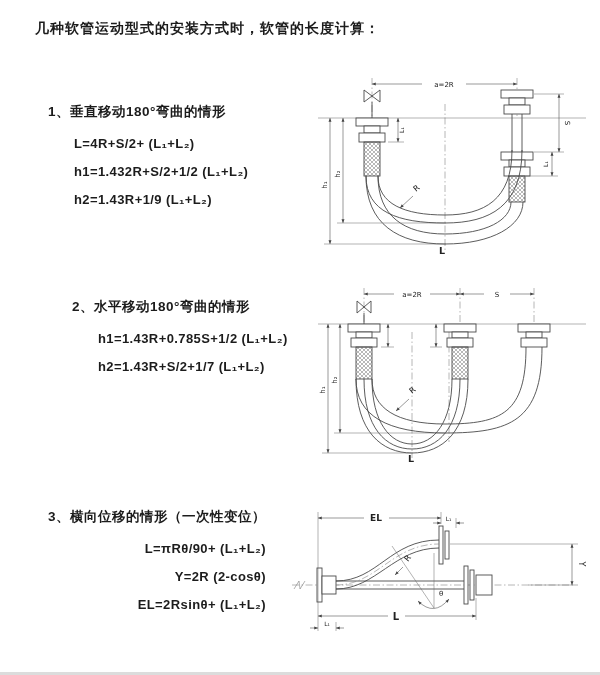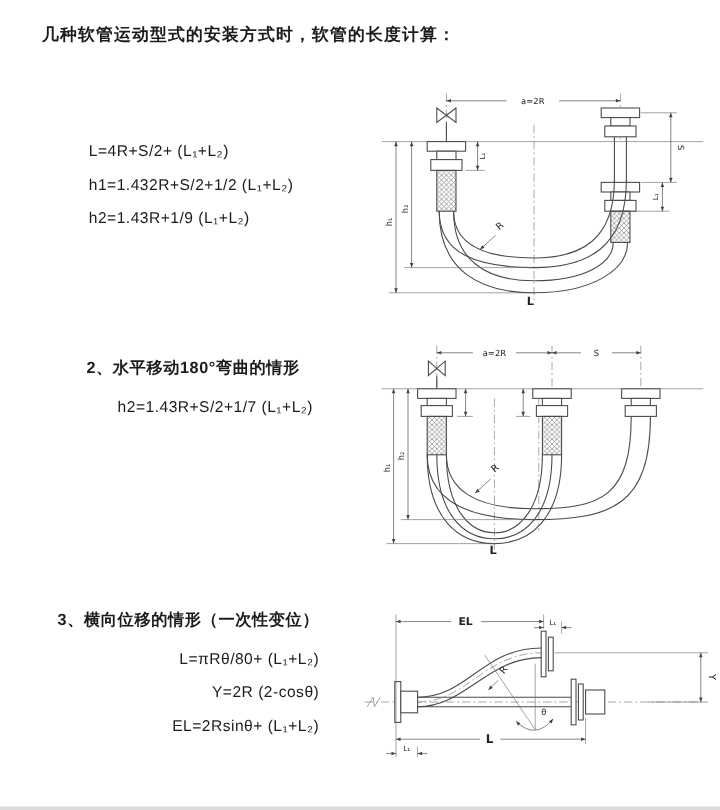--- a/index.html
+++ b/index.html
@@ -5,21 +5,21 @@
   html,body{margin:0;padding:0;background:#888;}
   .page{
     position:relative;width:562px;height:675px;background:#ffffff;
     font-family:"Liberation Sans","DejaVu Sans",sans-serif;color:#1c1c1c;
     overflow:hidden;margin:0 auto;padding-left:40px;
   }
   .doc-title{position:absolute;left:35px;top:20px;font-size:14px;font-weight:700;letter-spacing:1px;}
   .section{position:absolute;left:48px;}
   .sec-heading{font-size:13.5px;font-weight:700;letter-spacing:0.5px;}
   .formulas{margin:9px 0 0 26px;}
-  .formula{font-size:13px;font-weight:400;line-height:28px;letter-spacing:0.4px;white-space:pre;}
+  .formula{font-size:13px;font-weight:700;line-height:28px;letter-spacing:0.4px;white-space:pre;}
   .diagram{position:absolute;}
   svg{display:block;overflow:visible;}
   .ln{stroke:#4a4a4a;stroke-width:0.9;fill:none;}
   .part{fill:#ffffff;stroke:#4a4a4a;stroke-width:0.9;}
   .braid{fill:url(#braidp);stroke:#4a4a4a;stroke-width:0.9;}
   .dim{stroke:#555555;stroke-width:0.6;fill:none;}
   .ext{stroke:#666666;stroke-width:0.5;fill:none;}
   .cl{stroke:#7a7a7a;stroke-width:0.55;fill:none;stroke-dasharray:7 2.5 1.5 2.5;}
   text{font-family:"DejaVu Sans","Liberation Sans",sans-serif;fill:#222222;}
   .dlabel{font-size:7px;}
@@ -42,38 +42,40 @@
       </marker>
       <pattern id="braidp" width="4" height="4" patternUnits="userSpaceOnUse">
         <path d="M0,4 L4,0 M0,0 L4,4" stroke="#888" stroke-width="0.6" fill="none"></path>
       </pattern>
     </defs>
   </svg>
 
   <div class="doc-title">几种软管运动型式的安装方式时，软管的长度计算：</div>
 
   <div class="section" style="top:103px;">
+    <div class="sec-heading">1、垂直移动180°弯曲的情形</div>
     <div class="formulas">
       <div class="formula">L=4R+S/2+ (L₁+L₂)</div>
       <div class="formula">h1=1.432R+S/2+1/2 (L₁+L₂)</div>
       <div class="formula">h2=1.43R+1/9 (L₁+L₂)</div>
     </div>
   </div>
 
   <div class="section" style="top:298px;margin-left:24px;">
     <div class="sec-heading">2、水平移动180°弯曲的情形</div>
     <div class="formulas">
+      <div class="formula">h1=1.43R+0.785S+1/2 (L₁+L₂)</div>
       <div class="formula">h2=1.43R+S/2+1/7 (L₁+L₂)</div>
     </div>
   </div>
 
   <div class="section" style="top:508px;text-align:right;">
     <div class="sec-heading">3、横向位移的情形（一次性变位）</div>
     <div class="formulas">
-      <div class="formula">L=πRθ/80+ (L₁+L₂)</div>
+      <div class="formula">L=πRθ/90+ (L₁+L₂)</div>
       <div class="formula">Y=2R (2-cosθ)</div>
       <div class="formula">EL=2Rsinθ+ (L₁+L₂)</div>
     </div>
   </div>
 
   <div class="diagram" style="left:312px;top:70px;">
     <svg width="280" height="188" viewBox="0 0 280 188">
 
       <line class="cl" x1="133" y1="34" x2="133" y2="180"></line>
       <line class="cl" x1="60" y1="8" x2="60" y2="50"></line>
@@ -199,21 +201,21 @@
       <text class="dlabel" transform="translate(25,98) rotate(-90)" text-anchor="middle">h₂</text>
       <line class="ext" x1="22" y1="151" x2="134" y2="151"></line>
 
       <text font-size="8" transform="translate(100,112) rotate(-40)">R</text>
       <line class="dim" marker-end="url(#ae)" x1="97" y1="117" x2="84" y2="129"></line>
 
       <text class="biglabel" x="96" y="180">L</text>
     </svg>
   </div>
 
-  <div class="diagram" style="left:300px;top:498px;">
+  <div class="diagram" style="left:288px;top:498px;">
     <svg width="295" height="145" viewBox="0 0 295 145">
 
       <line class="cl" x1="4" y1="87" x2="286" y2="87"></line>
       <path class="ext" d="M6,91 L11,83 L12,91 L17,83"></path>
 
       <g>
         <rect class="part" x="29" y="70" width="5" height="34"></rect>
         <rect class="part" x="34" y="78" width="14" height="18"></rect>
       </g>
 

